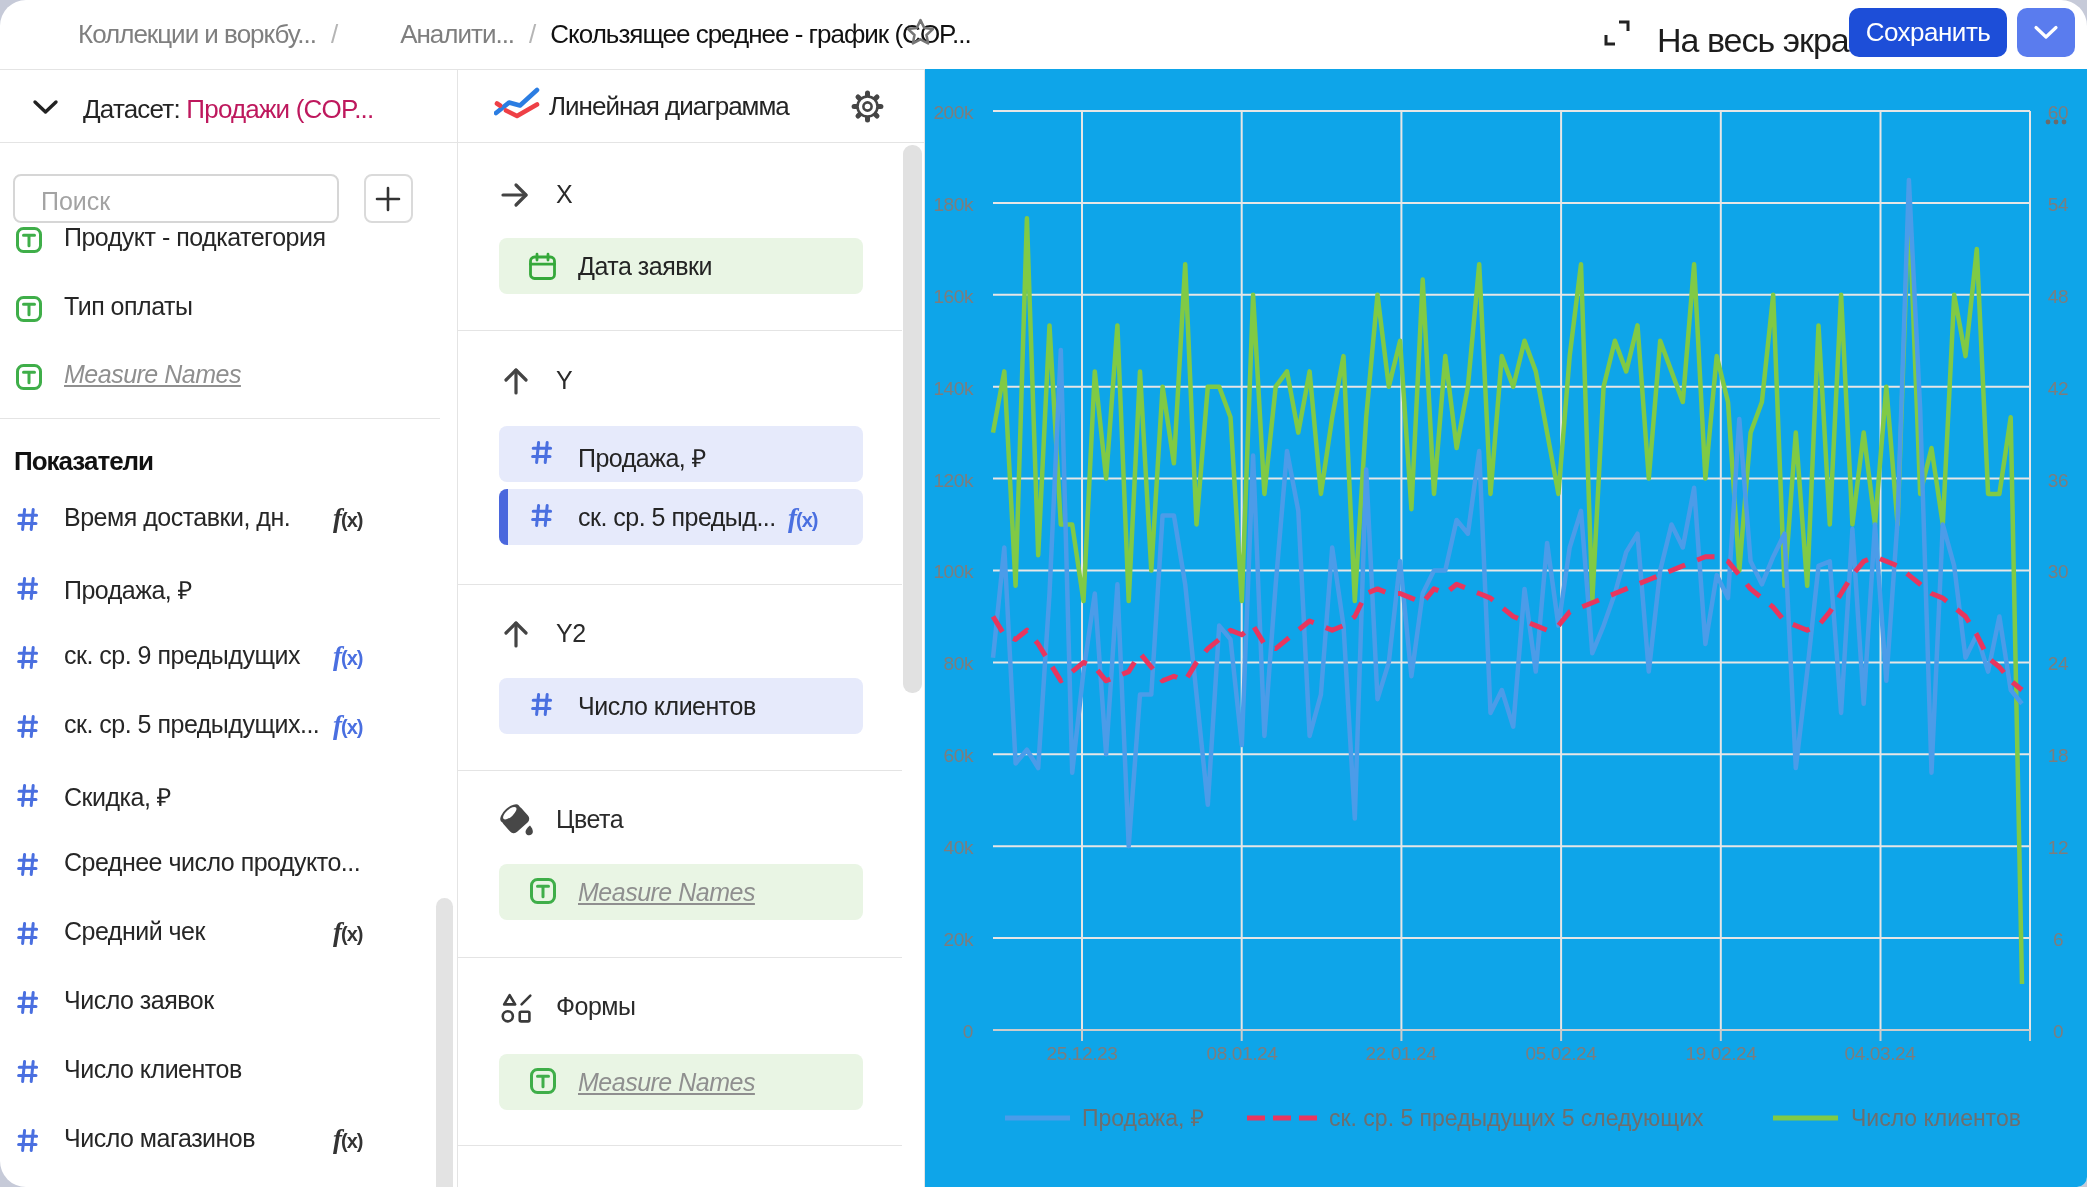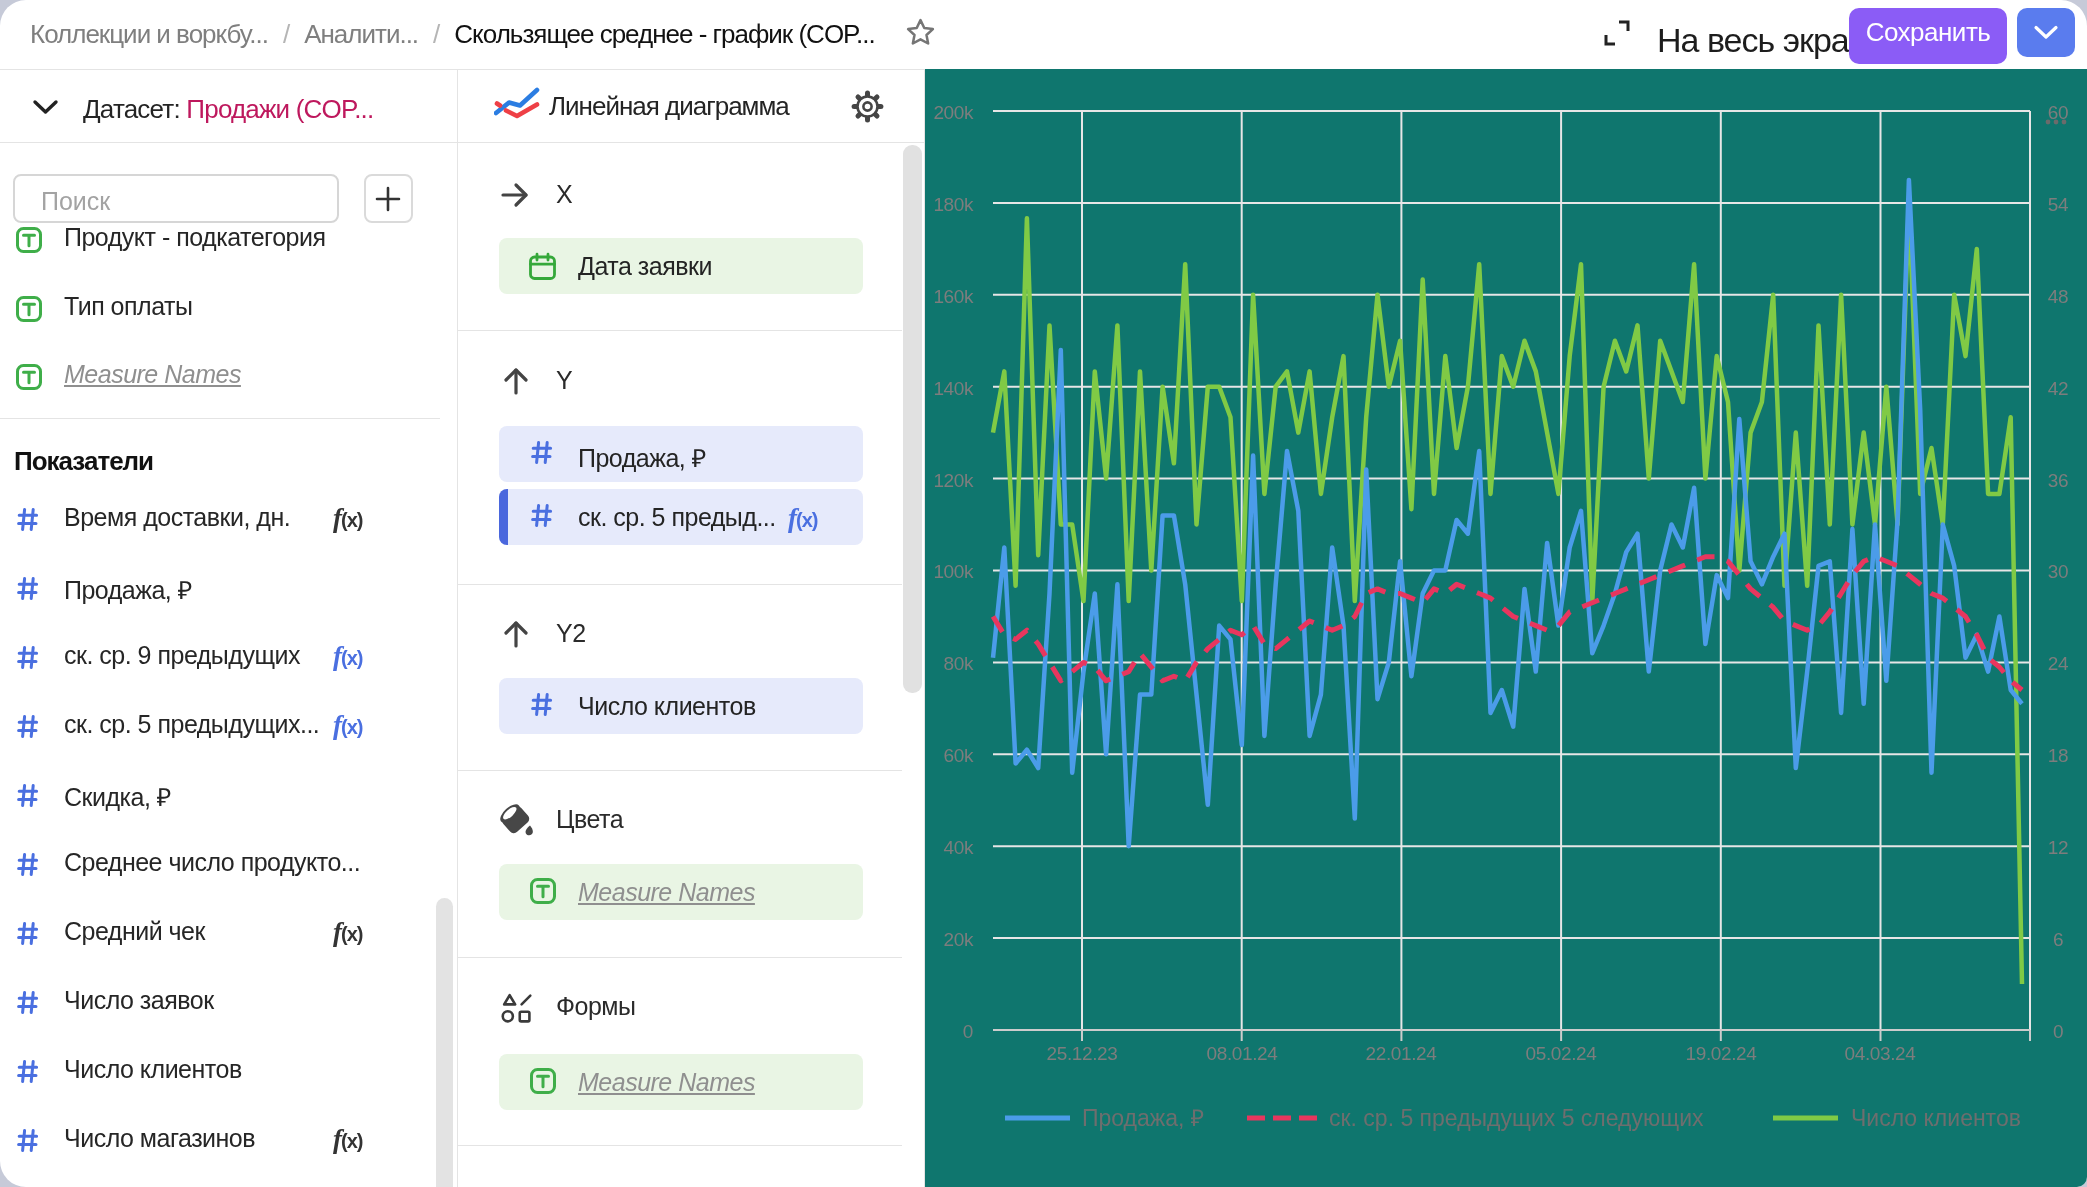--- a/index.html
+++ b/index.html
@@ -3,21 +3,21 @@
 <style>
 * { margin:0; padding:0; box-sizing:border-box; }
 html,body { width:2087px; height:1187px; background:#c6cad8; font-family:"Liberation Sans", sans-serif; }
 .app { position:absolute; left:0; top:0; width:2087px; height:1187px; background:#fff; border-radius:26px 26px 10px 26px; overflow:hidden; }
 .abs { position:absolute; }
 .rowtxt { font-size:25px; letter-spacing:-0.5px; color:#262626; white-space:nowrap; }
 .mn { font-style:italic; color:#8f8f8f;text-decoration:underline; }
 .fx span { font-size:20px; font-weight:bold; }
 .fx i { font-family:"Liberation Serif", serif; font-size:27px; font-weight:bold; }
 .fx { font-size:20px; letter-spacing:-1px; }
-.crumb { color:#7f7f7f; }
+.crumb { color:#7f7f7f;margin-left:48px; }
 .sep { color:#b5b5b5; padding:0 15px; }
 .field { position:absolute; left:499px; width:364px; height:56px; border-radius:8px; }
 .gfield { background:#e9f5e4; }
 .bfield { background:#e6eafb; }
 .ftxt { position:absolute; left:578px; font-size:25px; letter-spacing:-0.5px; color:#242424; white-space:nowrap; }
 .seclabel { position:absolute; left:556px; font-size:25px; letter-spacing:-0.5px; color:#2b2b2b; }
 .hdr { position:absolute; font-size:26px; letter-spacing:-1px; color:#242424; white-space:nowrap; }
 .divh { position:absolute; height:1px; background:#e4e4e4; }
 </style></head><body>
 <div class="app">
@@ -28,21 +28,21 @@
 <svg class="abs" style="left:905px;top:17px" width="31" height="30" viewBox="0 0 32 31">
 <path d="M16 3.2 L19.9 11.4 L28.8 12.5 L22.2 18.6 L23.9 27.4 L16 23.1 L8.1 27.4 L9.8 18.6 L3.2 12.5 L12.1 11.4 Z" fill="none" stroke="#757575" stroke-width="2.6" stroke-linejoin="round"></path>
     </svg>
 <svg class="abs" style="left:1604px;top:20px" width="26" height="26" viewBox="0 0 26 26">
 <g stroke="#222" stroke-width="3" fill="none">
         <path d="M2 15 L2 24 L11 24"></path>
         <path d="M15 2 L24 2 L24 11"></path>
       </g>
     </svg>
 <div class="abs" style="left:1657px;top:21px;font-size:34px;letter-spacing:-1px;color:#1d1d1d">На весь экран</div>
-<div class="abs" style="left:1849px;top:8px;width:158px;height:56px;background:#8b5cf6;border-radius:10px;color:#fff;font-size:26px;letter-spacing:-0.5px;text-align:center;line-height:49px">Сохранить</div>
+<div class="abs" style="left:1849px;top:8px;width:158px;height:49px;background:#1d4ed8;border-radius:10px;color:#fff;font-size:26px;letter-spacing:-0.5px;text-align:center;line-height:49px">Сохранить</div>
 <div class="abs" style="left:2017px;top:8px;width:58px;height:49px;background:#5a7cee;border-radius:10px"></div>
 <svg class="abs" style="left:2032px;top:23px" width="28" height="20" viewBox="0 0 28 20">
 <path d="M4 4.5 L14 14 L24 4.5" fill="none" stroke="#fff" stroke-width="3.2" stroke-linecap="round" stroke-linejoin="round"></path>
     </svg>
 <div class="divh" style="left:0;top:69px;width:2087px"></div>
 
 <div class="abs" style="left:457px;top:69px;width:1px;height:1118px;background:#e4e4e4"></div>
 <svg class="abs" style="left:32px;top:96px" width="27" height="22" viewBox="0 0 27 22">
 <path d="M3 6 L13.5 16 L24 6" fill="none" stroke="#222" stroke-width="3.4" stroke-linecap="round" stroke-linejoin="round"></path>
     </svg>
@@ -249,21 +249,21 @@
 <div class="field gfield" style="top:1054px"></div>
 <svg class="abs" style="left:530px;top:1068px" width="26" height="26" viewBox="0 0 26 26">
       <rect x="1.5" y="1.5" width="23" height="23" rx="6" fill="none" stroke="#3fae49" stroke-width="3"></rect>
       <path d="M7.5 8.2h11M13 8.2v10.6" stroke="#3fae49" stroke-width="3" fill="none" stroke-linecap="round"></path>
     </svg>
 <div class="ftxt mn" style="top:1068px;font-style:italic;color:#8f8f8f">Measure Names</div>
 <div class="divh" style="left:458px;top:1145px;width:444px"></div>
 
 <div class="abs" style="left:903px;top:145px;width:19px;height:548px;background:#e1e1e1;border-radius:9px"></div>
 
-<div class="abs" style="left:925px;top:69px;width:1162px;height:1118px;background:#0f766e">
+<div class="abs" style="left:925px;top:69px;width:1162px;height:1118px;background:#0ea5e9">
 <svg class="chart" width="1162" height="1118" viewBox="925 69 1162 1118">
 <g stroke="#e6e6e6" stroke-width="2">
           <line x1="993" y1="111.0" x2="2030" y2="111.0"></line>
           <line x1="993" y1="202.9" x2="2030" y2="202.9"></line>
           <line x1="993" y1="294.8" x2="2030" y2="294.8"></line>
           <line x1="993" y1="386.7" x2="2030" y2="386.7"></line>
           <line x1="993" y1="478.6" x2="2030" y2="478.6"></line>
           <line x1="993" y1="570.5" x2="2030" y2="570.5"></line>
           <line x1="993" y1="662.4" x2="2030" y2="662.4"></line>
           <line x1="993" y1="754.3" x2="2030" y2="754.3"></line>

